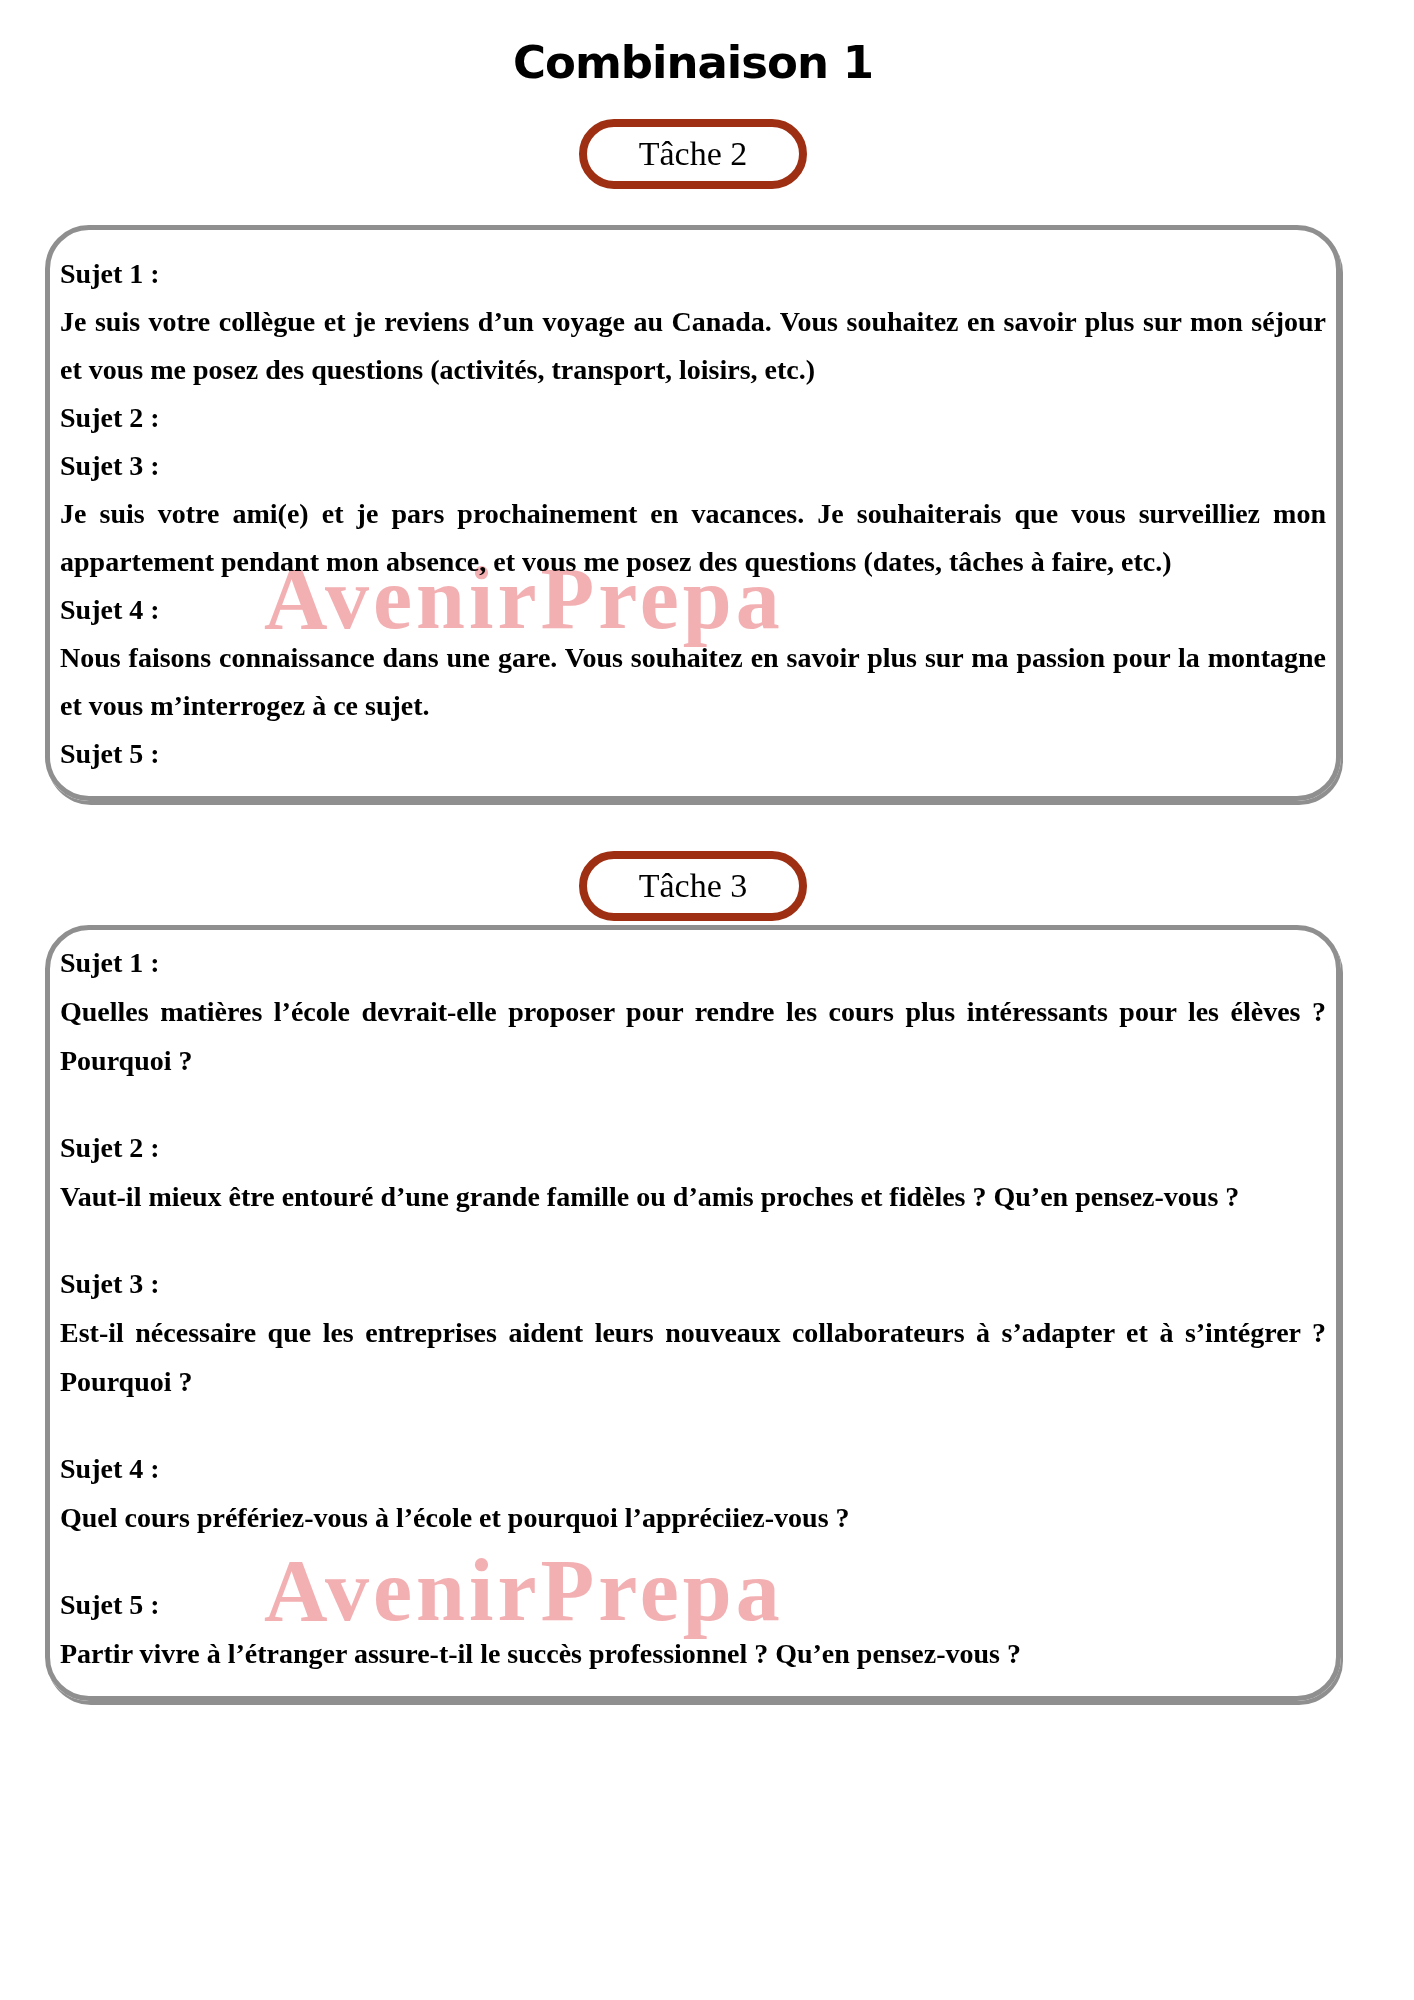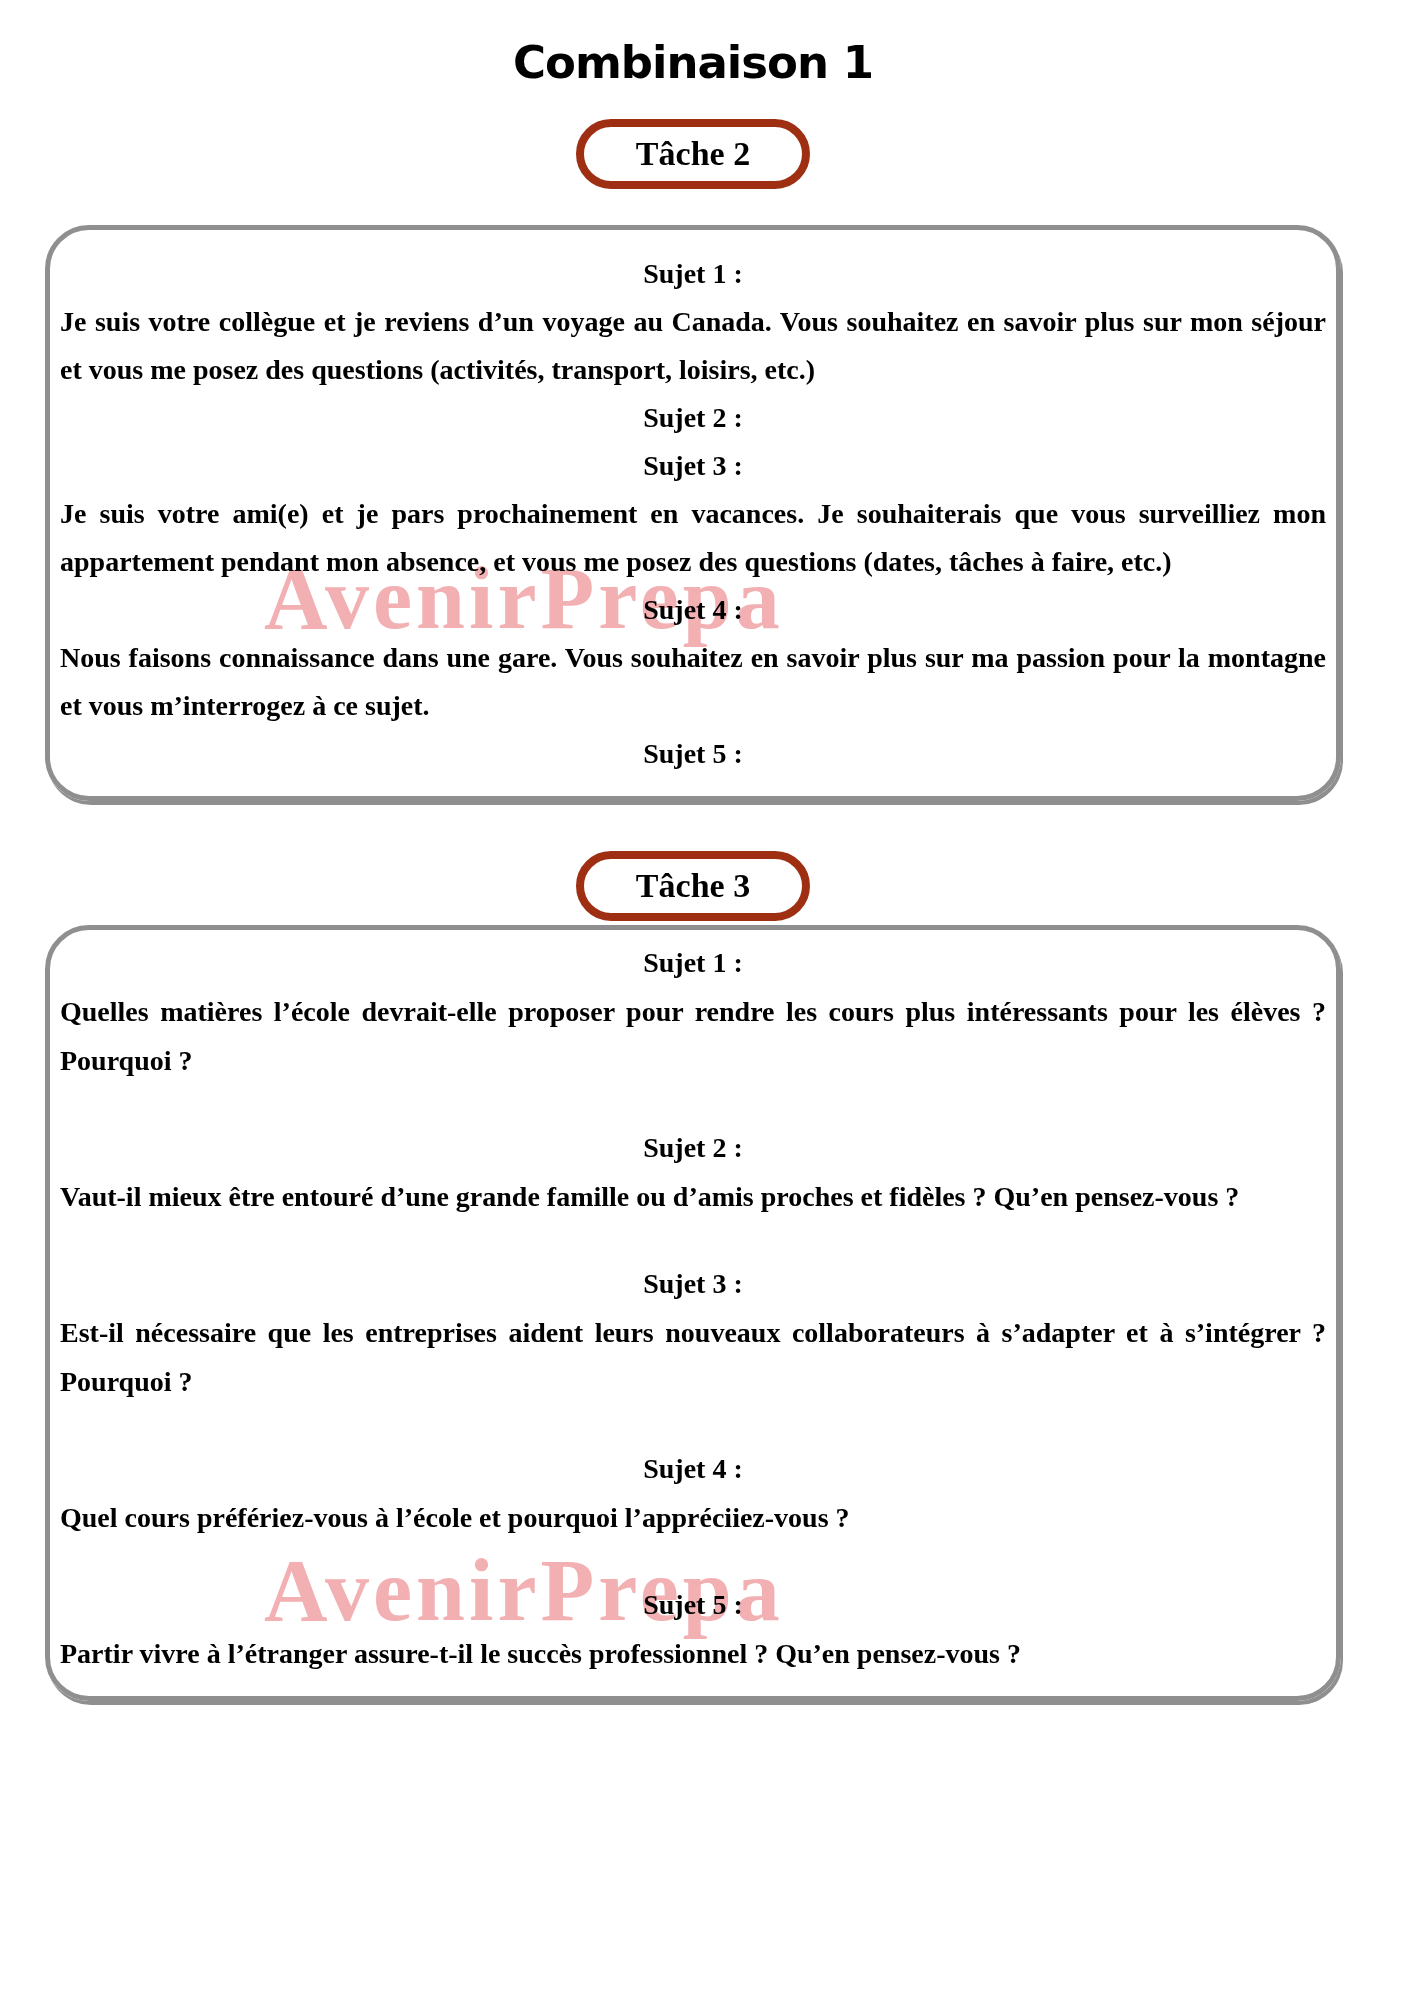--- a/index.html
+++ b/index.html
@@ -31,42 +31,42 @@
     font-size: 45px;
     letter-spacing: -1px;
     color: #000000;
   }
   .badge {
     width: fit-content;
     margin: 0 auto;
     border: 8px solid var(--badge-border, #9e2f12);
     border-radius: 40px;
     padding: 8px 52px;
-    font-weight: bold;
+    font-weight: normal;
     font-size: 34px;
     background: #ffffff;
   }
   .section { position: relative; z-index: 1; }
   .section-1 .badge { margin-top: 30px; margin-bottom: 36px; }
   .section-2 .badge { margin-top: 50px; margin-bottom: 4px; }
   .box {
     box-sizing: border-box;
     width: 1296px;
     border: 5px solid var(--box-border, #8f8f8f);
     border-radius: 44px;
     box-shadow: 2px 4px 0 var(--box-border, #8f8f8f);
     padding: 20px 10px 18px 10px;
     font-size: 28px;
     font-weight: bold;
     background: transparent;
   }
   .section-1 .box { line-height: 48px; }
   .section-2 .box { line-height: 49px; padding-top: 8px; }
   .section-2 .sujet + .sujet { margin-top: 38px; }
-  .sujet-label { text-align: center; }
+  .sujet-label { text-align: left; }
   .sujet-text { text-align: justify; }
   .watermark {
     position: absolute;
     z-index: 0;
     left: 264px;
     font-weight: bold;
     font-size: 88px;
     letter-spacing: 4px;
     color: var(--wm-color, #f3b0b3);
     pointer-events: none;

